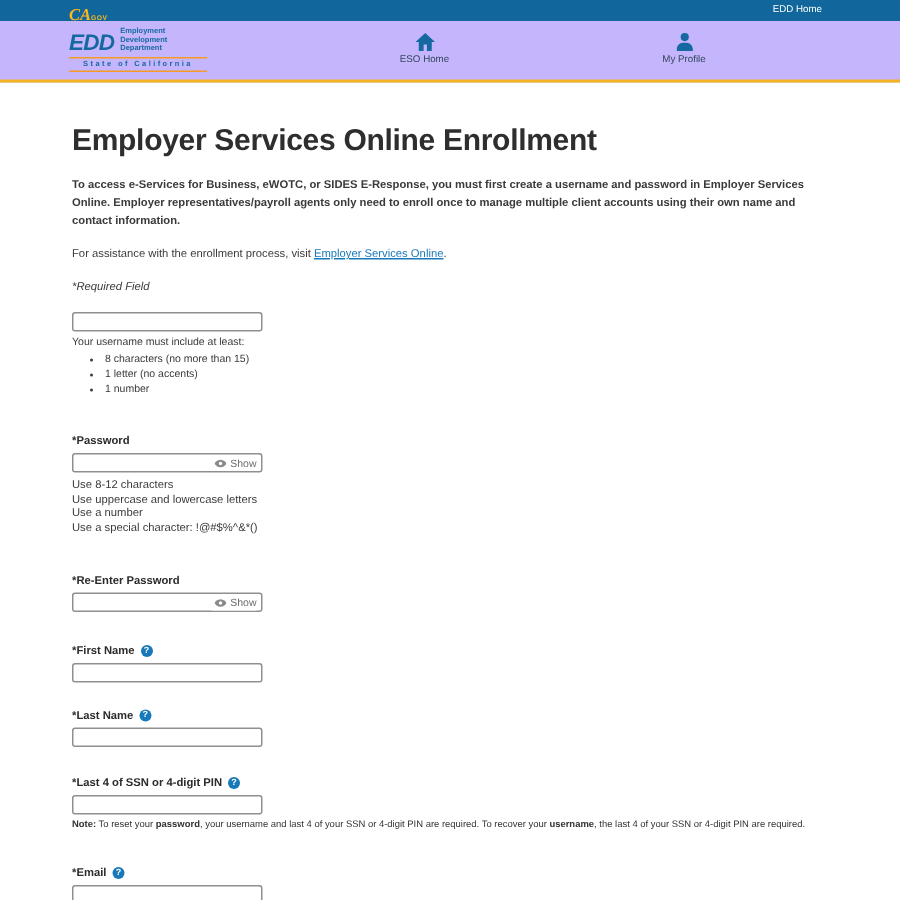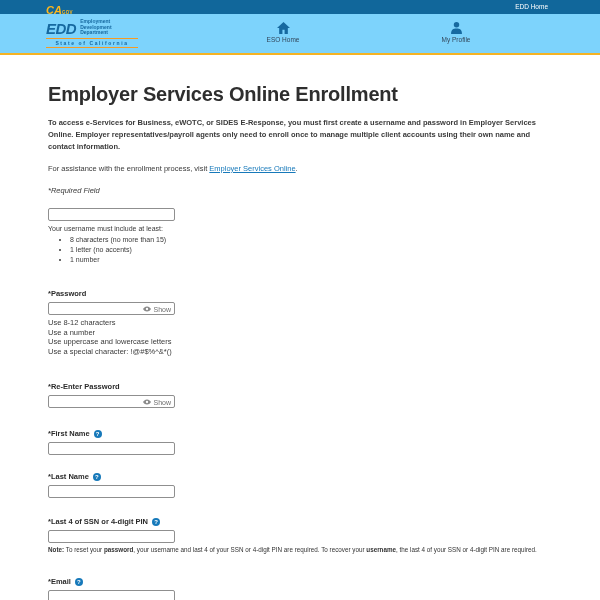--- a/index.html
+++ b/index.html
@@ -2,28 +2,28 @@
 <html><head>
 <meta charset="utf-8">
 <style>
   * { margin:0; padding:0; box-sizing:border-box; }
   html,body { width:600px; height:600px; overflow:hidden; background:#fff;
     font-family:"Liberation Sans","DejaVu Sans",sans-serif; }
 
   
   .topbar { height:14px; background:#11679B; position:relative; }
   .cagov { position:absolute; left:46px; top:0px; color:#FDB81E; cursor:pointer; }
-  .cagov .ca { font-family:Liberation Sans, sans-serif;
+  .cagov .ca { font-family:Liberation Serif, serif;
     font-style:italic; font-weight:bold; font-size:11px; line-height:13px; }
   .cagov .gov { font-size:4.5px; font-weight:bold; letter-spacing:.3px; }
   .topbar-link { position:absolute; right:52px; top:3px; color:#ffffff;
     font-size:6.5px; text-decoration:none; cursor:pointer; }
 
   
-  .header { height:41px; background:#7dd3fc; border-bottom:2px solid #F5B324; position:relative; }
+  .header { height:41px; background:#c4b5fd; border-bottom:2px solid #F5B324; position:relative; }
 
   .eddlogo { position:absolute; left:46px; top:5px; width:92px; cursor:pointer; }
   .eddlogo-top { display:flex; align-items:flex-end; }
   .edd-word { position:relative; font-size:15px; font-weight:bold; font-style:italic;
     color:#1669A0; line-height:15px; letter-spacing:-0.5px; }
   .edd-lines { margin-left:4px; font-size:5px; font-weight:bold; color:#1669A0; line-height:5.6px; }
   .edd-state { margin-top:2px; border-top:1.2px solid #F59B23; border-bottom:1.2px solid #F59B23;
     padding:1px 0; font-size:5px; font-weight:bold; letter-spacing:1.6px; color:#1669A0;
     text-align:center; white-space:nowrap; }
 
@@ -141,22 +141,22 @@
       <span class="showbtn">
         <svg width="8" height="6" viewBox="0 0 16 10">
             <path d="M8 0 C12 0 15 3 16 5 C15 7 12 10 8 10 C4 10 1 7 0 5 C1 3 4 0 8 0 Z" fill="#8a8a8a"></path>
             <circle cx="8" cy="5" r="2.3" fill="#fff"></circle>
           </svg>
         <span>Show</span>
       </span>
     </div>
     <div class="p-rules">
       <div>Use 8-12 characters</div>
+      <div>Use uppercase and lowercase letters</div>
       <div>Use a number</div>
-      <div>Use uppercase and lowercase letters</div>
       <div>Use a special character: !@#$%^&amp;*()</div>
     </div>
   </div>
 
   <div class="gap-c">
     <div class="field-label">*Re-Enter Password</div>
     <div class="tbox">
       <input class="raw" type="password" style="">
       <span class="showbtn">
         <svg width="8" height="6" viewBox="0 0 16 10">

